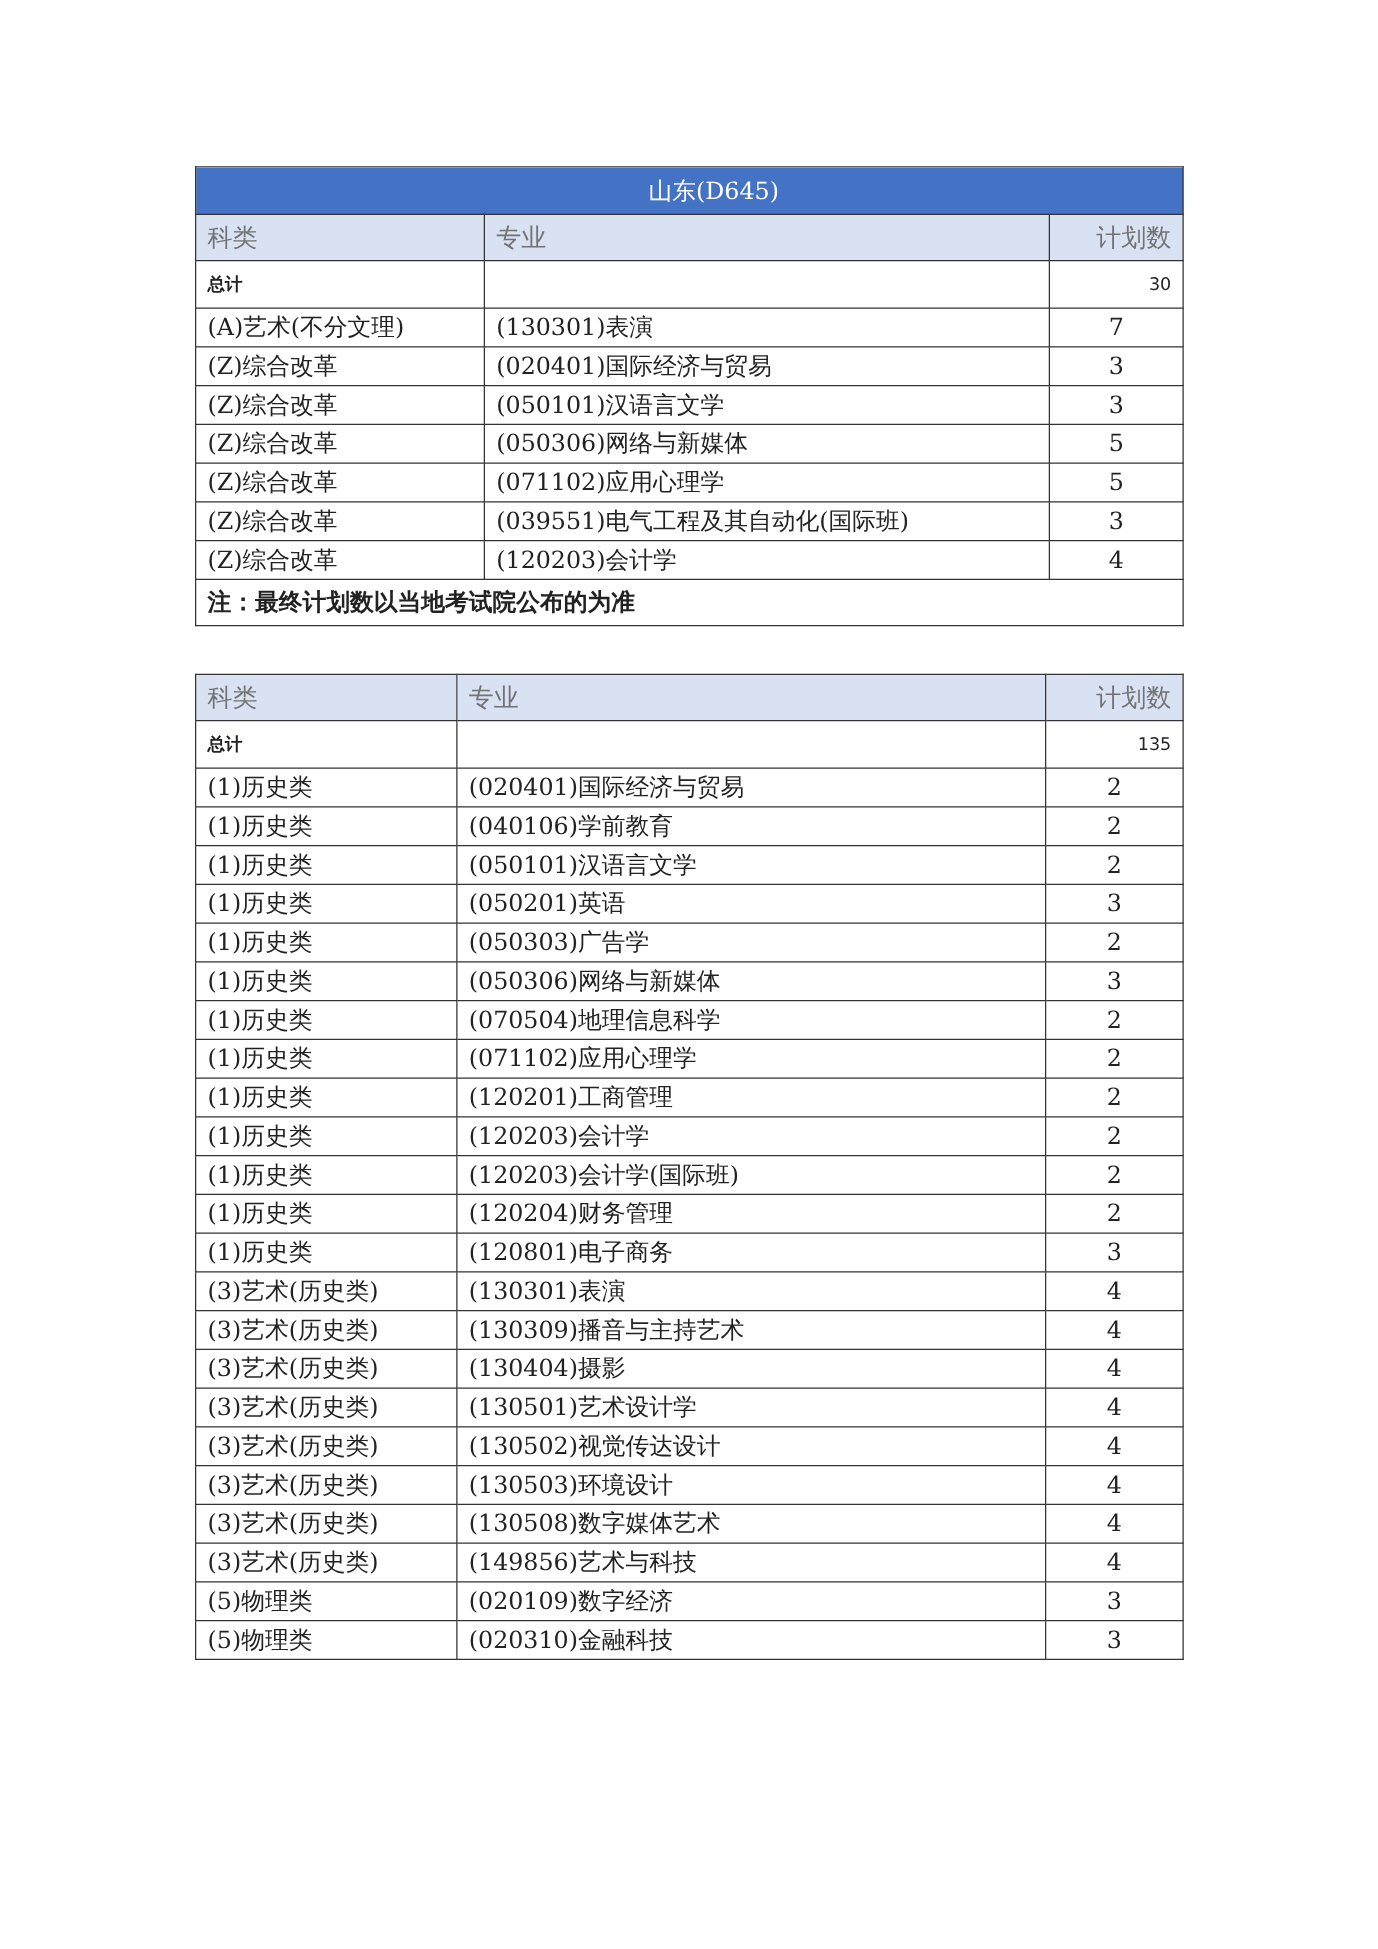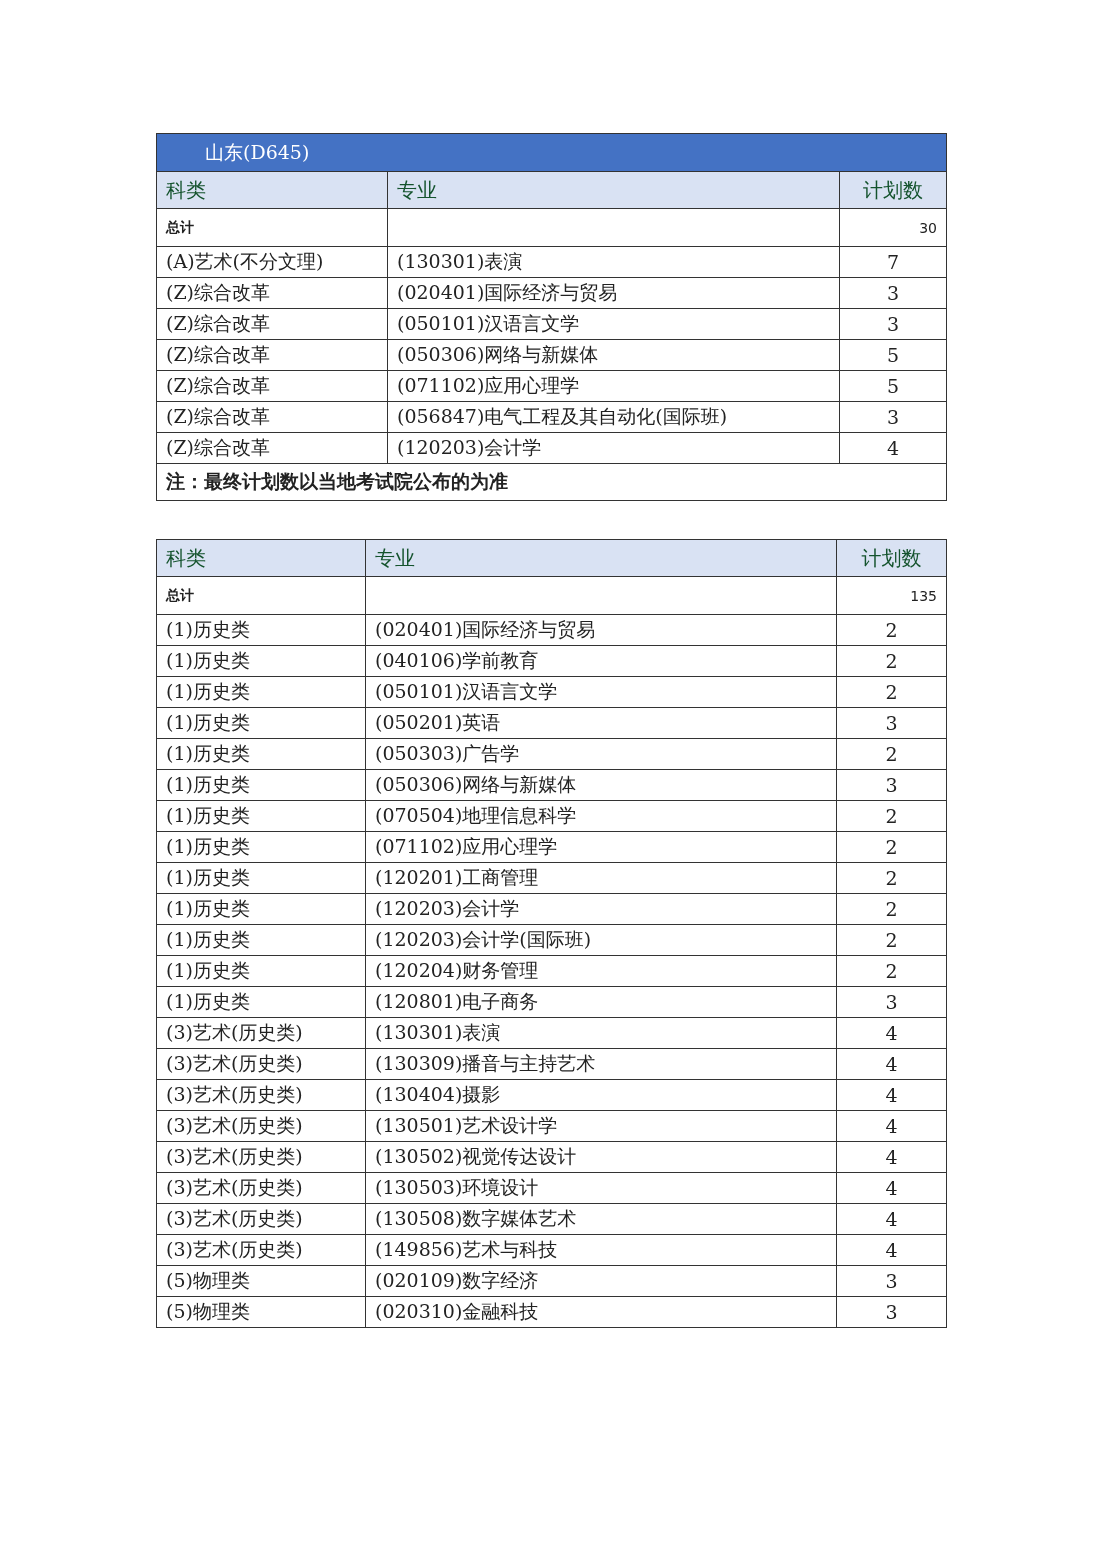--- a/index.html
+++ b/index.html
@@ -1,21 +1,21 @@
 <!DOCTYPE html>
 <html><head>
 <meta charset="utf-8">
 <style>
   html, body { margin: 0; padding: 0; background: #ffffff; }
   body { width: 1102px; height: 1559px; position: relative; font-family: "DejaVu Serif", "Liberation Serif", serif; color: #222; }
   .tbl { position: absolute; left: 156px; width: 790px; border-collapse: collapse; table-layout: fixed; }
   .tbl td { border: 1px solid #333; font-size: 19px; padding: 0 9px; white-space: nowrap; overflow: hidden; }
-  .tbl .title td { background: #4472c4; color: #ffffff; text-align: left; height: 37px; font-size: 19px; padding-left: 48px; }
-  .tbl .head td { background: #d9e2f3; color: #14532d; height: 36px; font-size: 20px; margin-left: 32px; }
-  .tbl .head td.num { text-align: center; }
+  .tbl .title td { background: #4472c4; color: #ffffff; text-align: center; height: 37px; font-size: 19px; padding-left: 48px; }
+  .tbl .head td { background: #d9e2f3; color: #737373; height: 36px; font-size: 20px; margin-left: 32px; }
+  .tbl .head td.num { text-align: right; }
   .tbl .total td { height: 37px; font-weight: bold; font-family: "DejaVu Sans", "Liberation Sans", sans-serif; font-size: 14px; }
   .tbl .total td.num { text-align: right; font-weight: normal; }
   .tbl .row td { height: 30px; }
   .tbl .row td.num { text-align: center; }
   .tbl .note td { height: 36px; font-weight: bold; }
   #t1 { top: 133px; }
   #t2 { top: 539px; }
 </style>
 </head>
 <body>
@@ -62,21 +62,21 @@
         <td>(050306)网络与新媒体</td>
         <td class="num">5</td>
       </tr>
       <tr class="row">
         <td>(Z)综合改革</td>
         <td>(071102)应用心理学</td>
         <td class="num">5</td>
       </tr>
       <tr class="row">
         <td>(Z)综合改革</td>
-        <td>(056847)电气工程及其自动化(国际班)</td>
+        <td>(039551)电气工程及其自动化(国际班)</td>
         <td class="num">3</td>
       </tr>
       <tr class="row">
         <td>(Z)综合改革</td>
         <td>(120203)会计学</td>
         <td class="num">4</td>
       </tr>
     </tbody>
   <tbody>
       <tr class="note">

